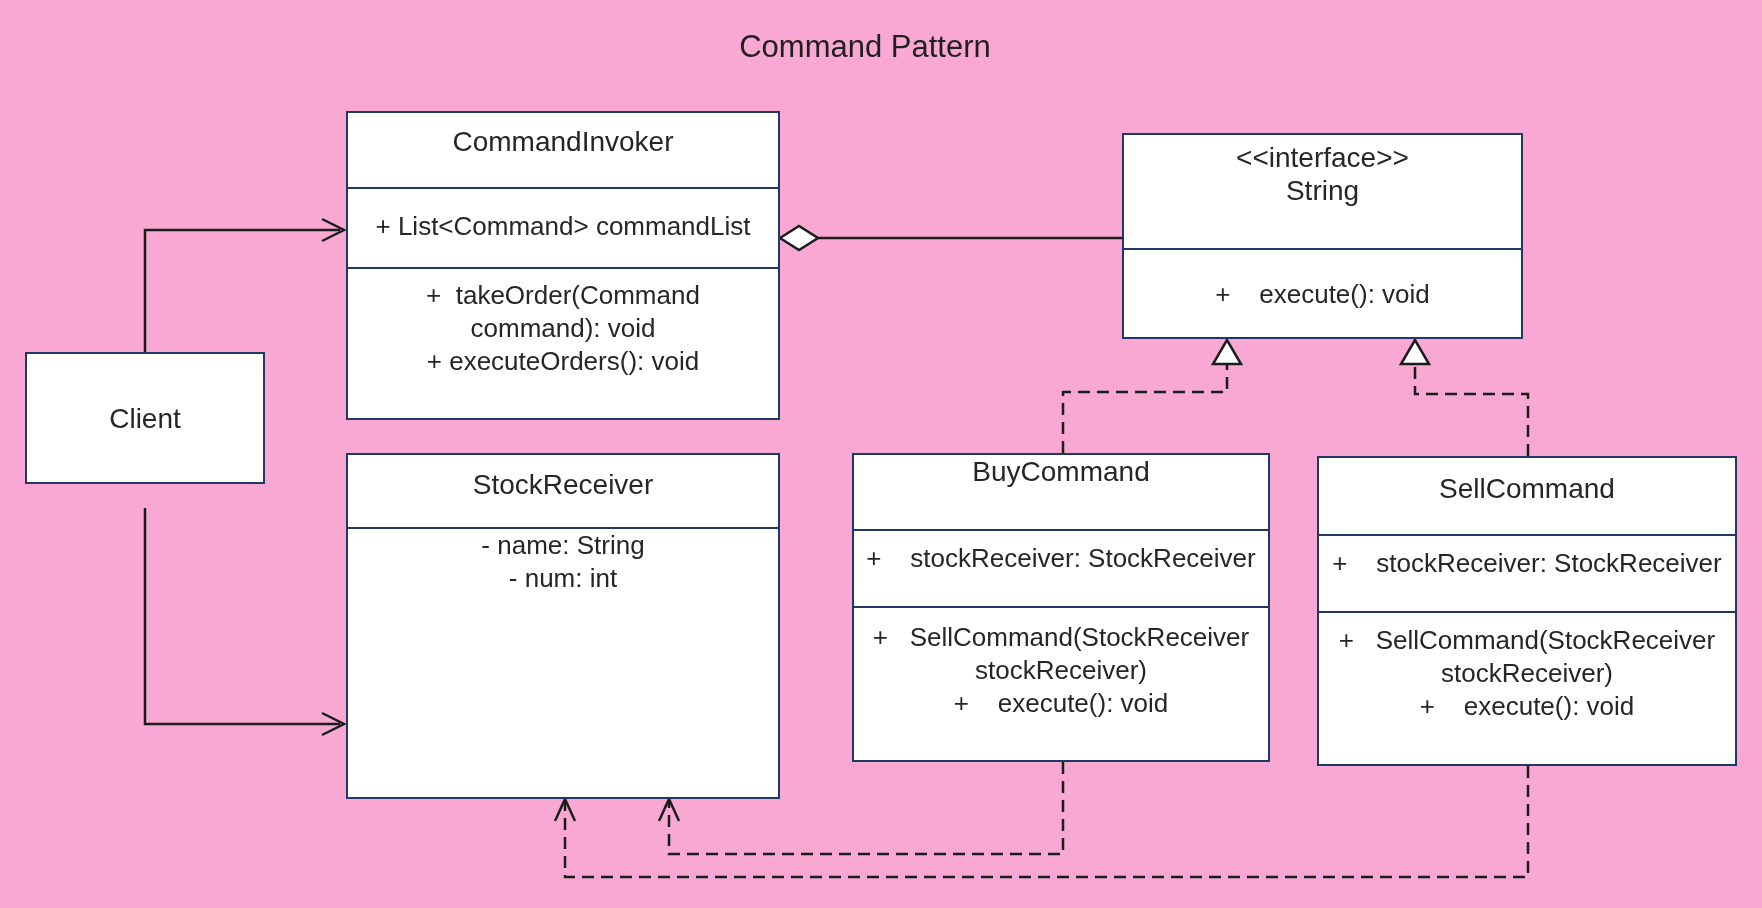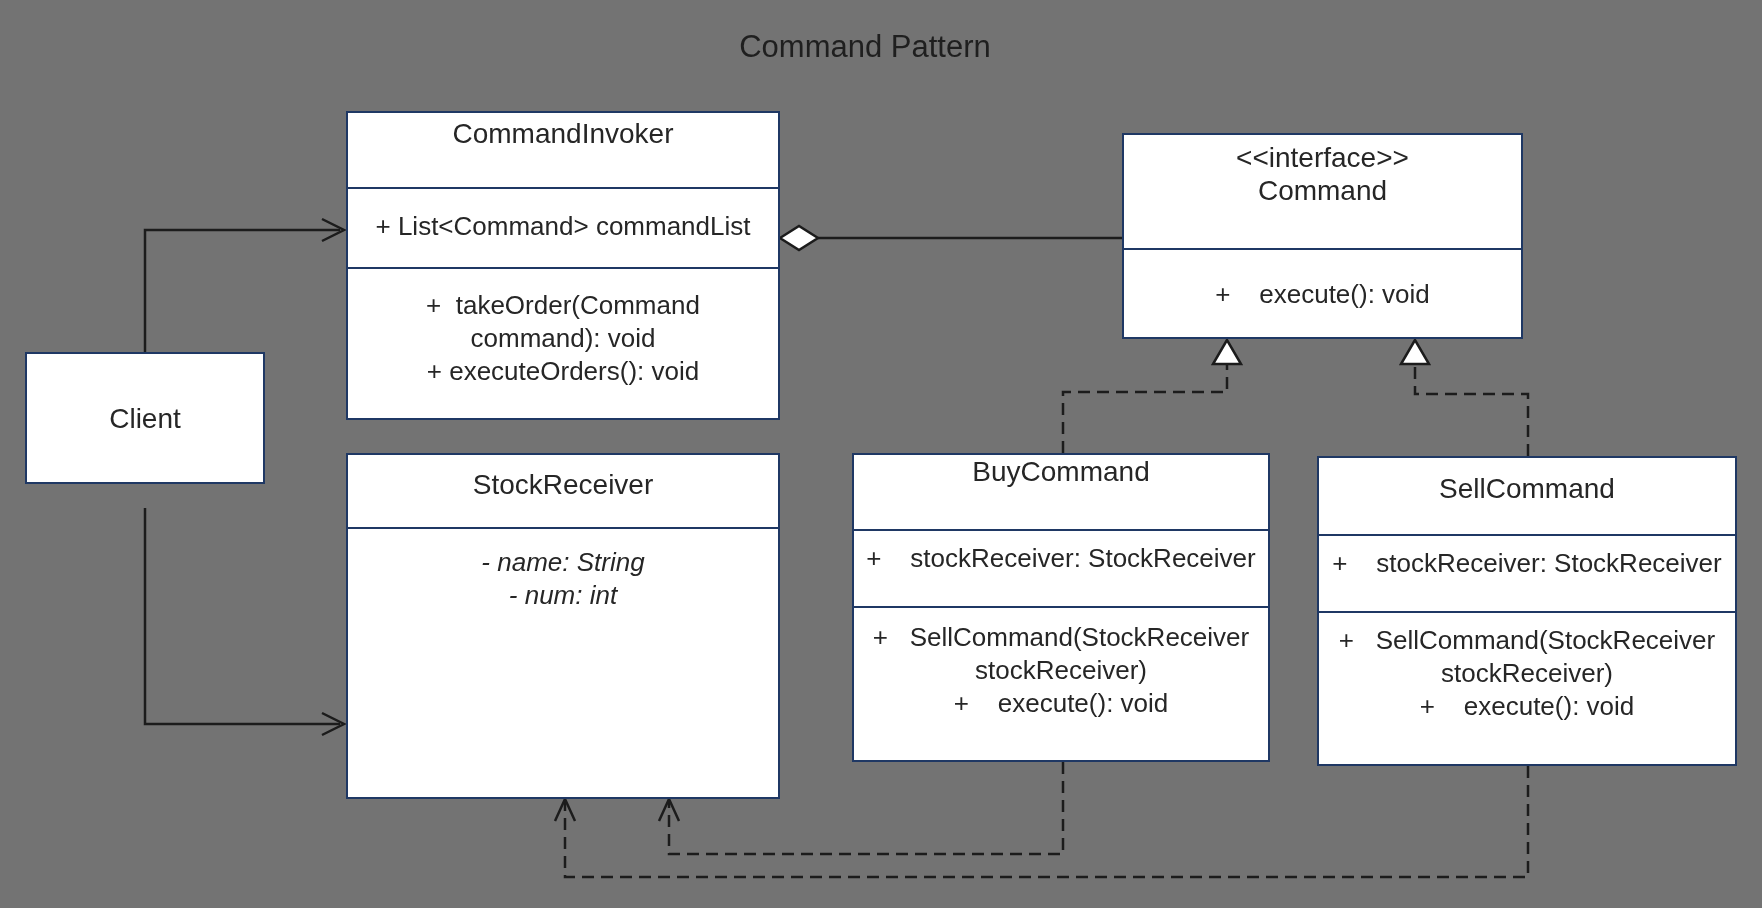--- a/index.html
+++ b/index.html
@@ -1,19 +1,19 @@
 <!DOCTYPE html>
 <html><head>
 <meta charset="utf-8">
 <style>
   html,body{margin:0;padding:0;background:#ffffff;}
   #canvas{
     position:relative;
     width:1762px;height:908px;
-    background:#737373;
+    background:#f9a8d4;
     font-family:"Liberation Sans", sans-serif;
     color:#262626;
     overflow:hidden;
   }
   #diagram-title{
     position:absolute;top:28px;left:0;width:1730px;
     text-align:center;
     font-size:31px;line-height:38px;
     color:#1f1f1f;
   }
@@ -94,48 +94,48 @@
       <path class="conn-dashed" d="M1528,766 L1528,877 L565,877 L565,801"></path>
       <path class="conn" d="M555,821 L565,799 L575,821"></path>
     </g>
   </svg>
 
   <div class="uml-box client-box" style="left:25px;top:352px;width:240px;height:132px;">
     <div class="class-name">Client</div>
   </div>
 
   <div class="uml-box" style="left:346px;top:111px;width:434px;height:309px;">
-    <div class="uml-section" style="height:74px;padding-top:4px;border-radius:27px;">
+    <div class="uml-section" style="height:74px;padding-top:12px;border-radius:27px;">
       <div class="class-name">CommandInvoker</div>
     </div>
     <div class="uml-section" style="height:80px;padding-top:21px;">
       <div class="member-line">+ List&lt;Command&gt; commandList</div>
     </div>
-    <div class="uml-section" style="height:150px;padding-top:20px;">
+    <div class="uml-section" style="height:150px;padding-top:10px;">
       <div class="member-line">+  takeOrder(Command</div>
       <div class="member-line">command): void</div>
       <div class="member-line">+ executeOrders(): void</div>
     </div>
   </div>
 
   <div class="uml-box" style="left:1122px;top:133px;width:401px;height:206px;">
     <div class="uml-section" style="height:113px;padding-top:6px;">
       <div class="class-name">&lt;&lt;interface&gt;&gt;</div>
-      <div class="class-name">Command</div>
+      <div class="class-name">String</div>
     </div>
     <div class="uml-section" style="height:88px;padding-top:28px;">
       <div class="member-line">+    execute(): void</div>
     </div>
   </div>
 
   <div class="uml-box" style="left:346px;top:453px;width:434px;height:346px;">
     <div class="uml-section" style="height:72px;padding-top:13px;">
       <div class="class-name">StockReceiver</div>
     </div>
-    <div class="uml-section" style="height:119px;padding-top:17px;font-style:italic;">
+    <div class="uml-section" style="height:119px;padding-top:0;">
       <div class="member-line">- name: String</div>
       <div class="member-line">- num: int</div>
     </div>
   </div>
 
   <div class="uml-box" style="left:852px;top:453px;width:418px;height:309px;">
     <div class="uml-section" style="height:74px;">
       <div class="class-name">BuyCommand</div>
     </div>
     <div class="uml-section" style="height:77px;padding-top:11px;">

